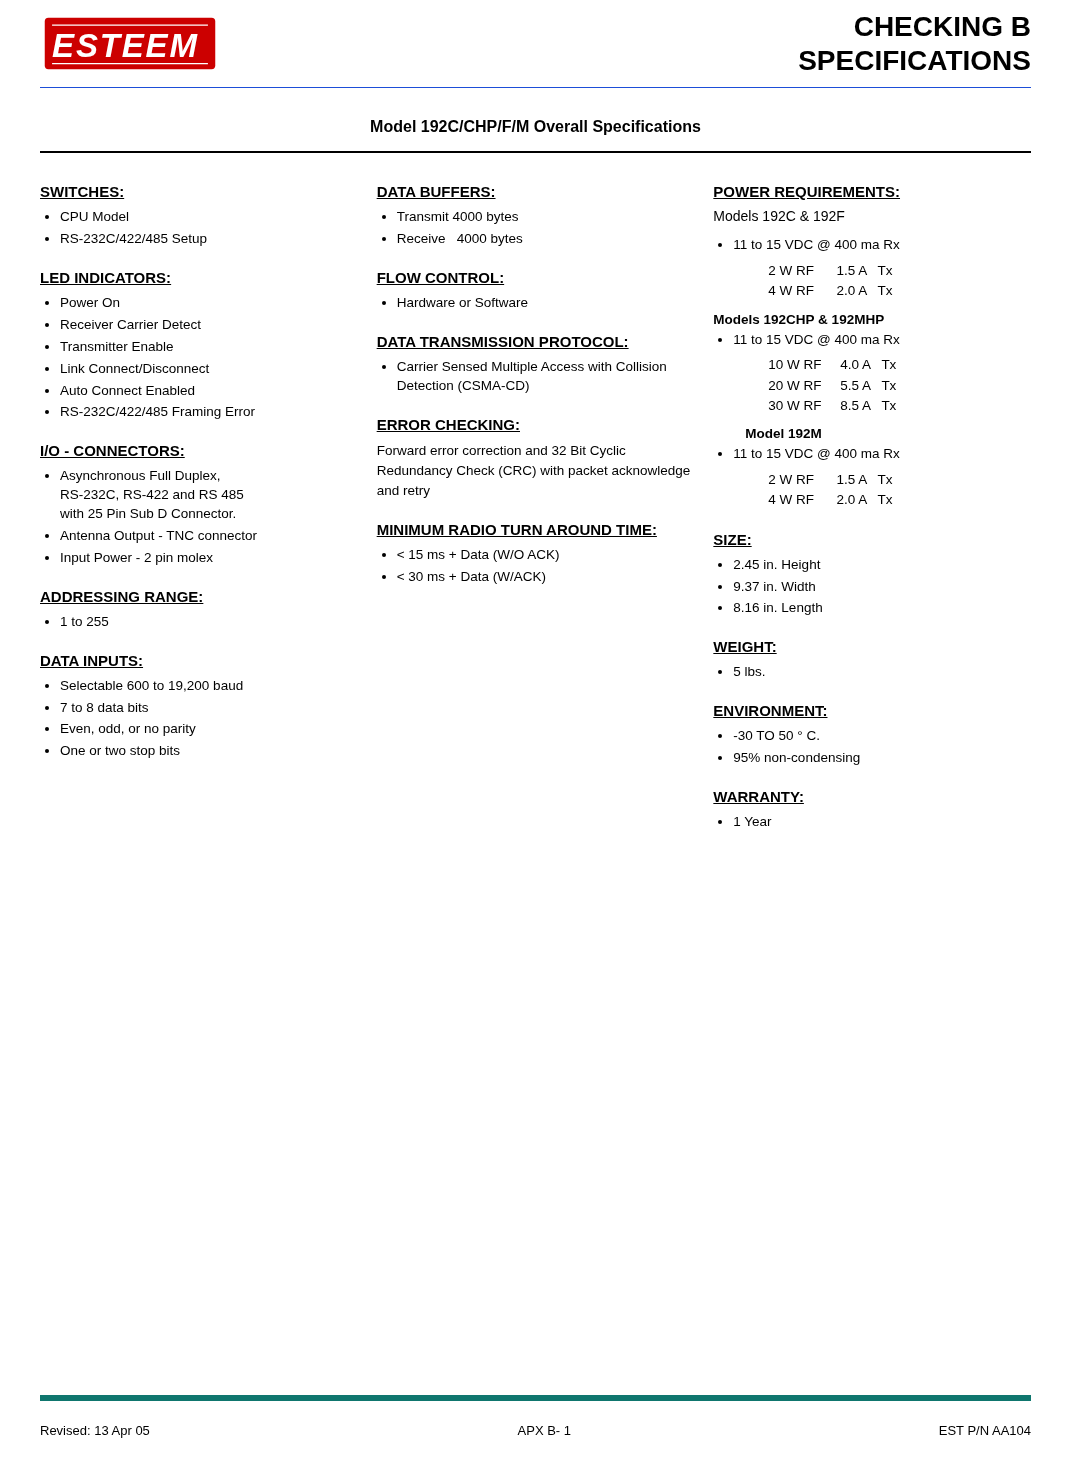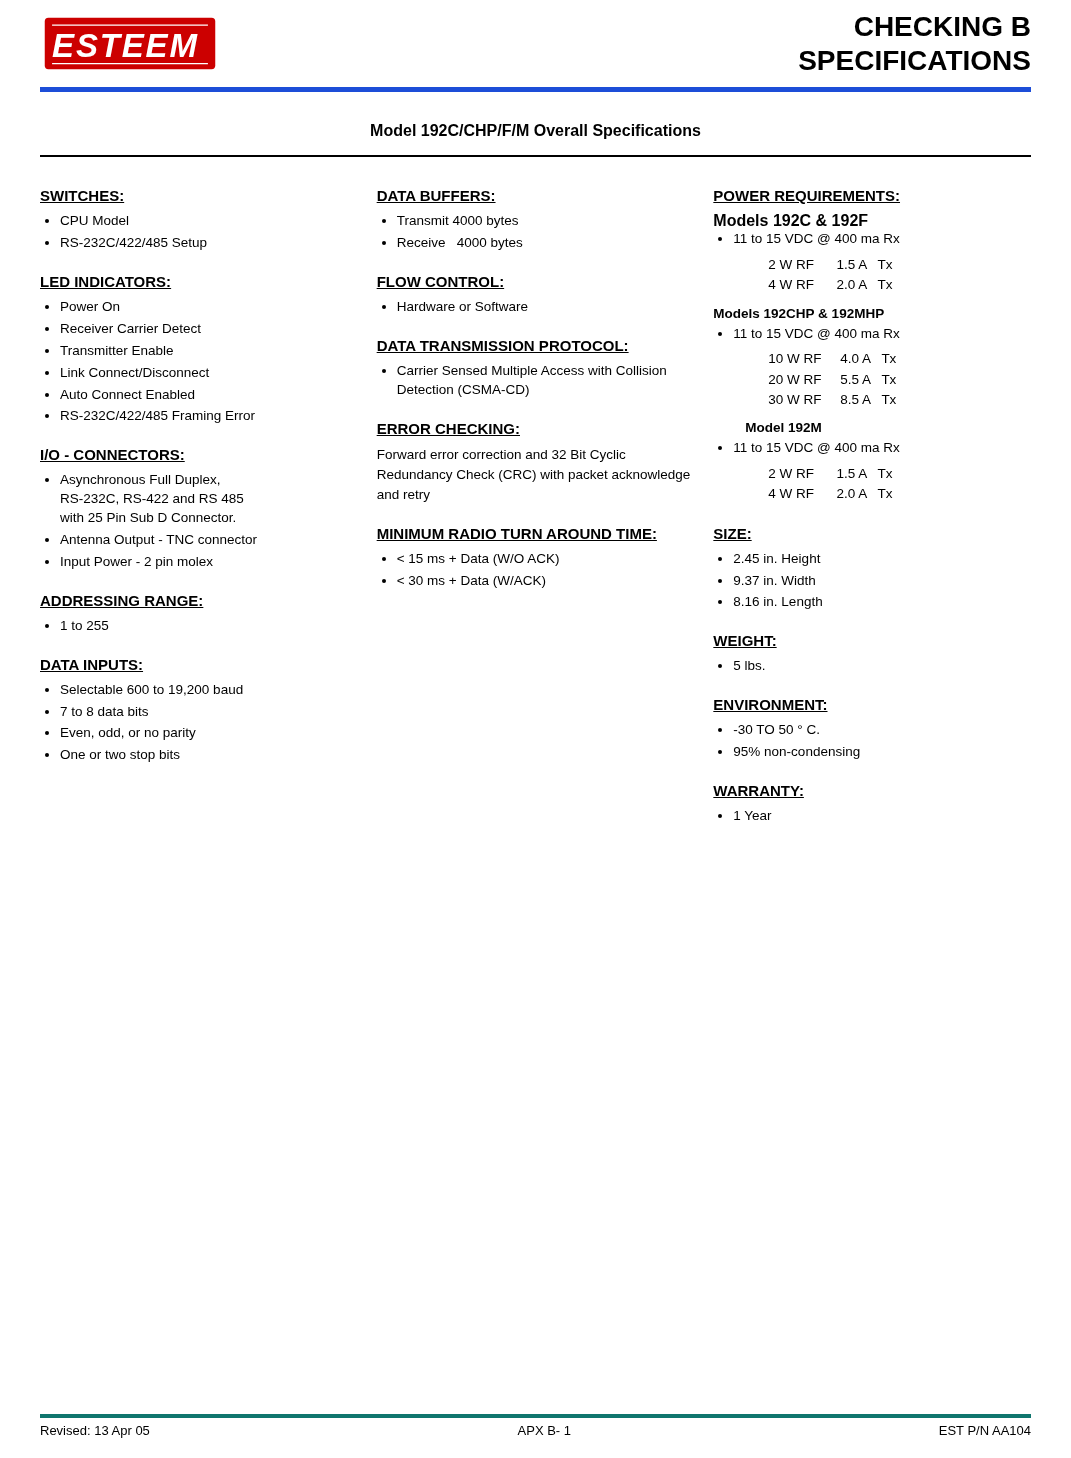--- a/index.html
+++ b/index.html
@@ -16,21 +16,21 @@
       width: 1071px;
       min-height: 1458px;
       padding: 0 40px 40px 40px;
       position: relative;
     }
     
     .header {
       display: flex;
       justify-content: space-between;
       align-items: center;
-      border-bottom: 5px solid #1d4ed8;
+      border-bottom: 1px solid #1d4ed8;
       padding: 10px 0 10px 0;
       margin-bottom: 0;
     }
     .logo-area {
       display: flex;
       align-items: center;
     }
     .logo-svg {
       width: 180px;
       height: 55px;
@@ -84,22 +84,22 @@
     }
     
     .footer {
       position: absolute;
       bottom: 20px;
       left: 40px;
       right: 40px;
       display: flex;
       justify-content: space-between;
       font-size: 13px;
-      border-top: 4px solid #0f766e;
-      padding-top: 5px;
+      border-top: 6px solid #0f766e;
+      padding-top: 22px;
     }
   </style>
 </head>
 <body>
 
 <div class="page">
 
   <div class="header">
     <div class="logo-area">
 
@@ -213,21 +213,21 @@
       </div>
 
     </div>
 
     <div class="col">
 
       <div class="section">
         <div class="section-title">POWER REQUIREMENTS:</div>
 
         <div style="margin-bottom:10px;">
-          <div style="font-weight:bold; font-size:16px; margin-bottom:0;">Models 192C &amp; 192F</div>
+          <div style="font-weight:normal; font-size:14px; margin-bottom:12px;">Models 192C &amp; 192F</div>
           <ul class="spec-list">
             <li>11 to 15 VDC @ 400 ma Rx</li>
           </ul>
           <div class="sub-indent">
             2 W RF &nbsp;&nbsp;&nbsp;&nbsp; 1.5 A &nbsp; Tx<br>
             4 W RF &nbsp;&nbsp;&nbsp;&nbsp; 2.0 A &nbsp; Tx
           </div>
         </div>
 
         <div style="margin-bottom:10px;">

